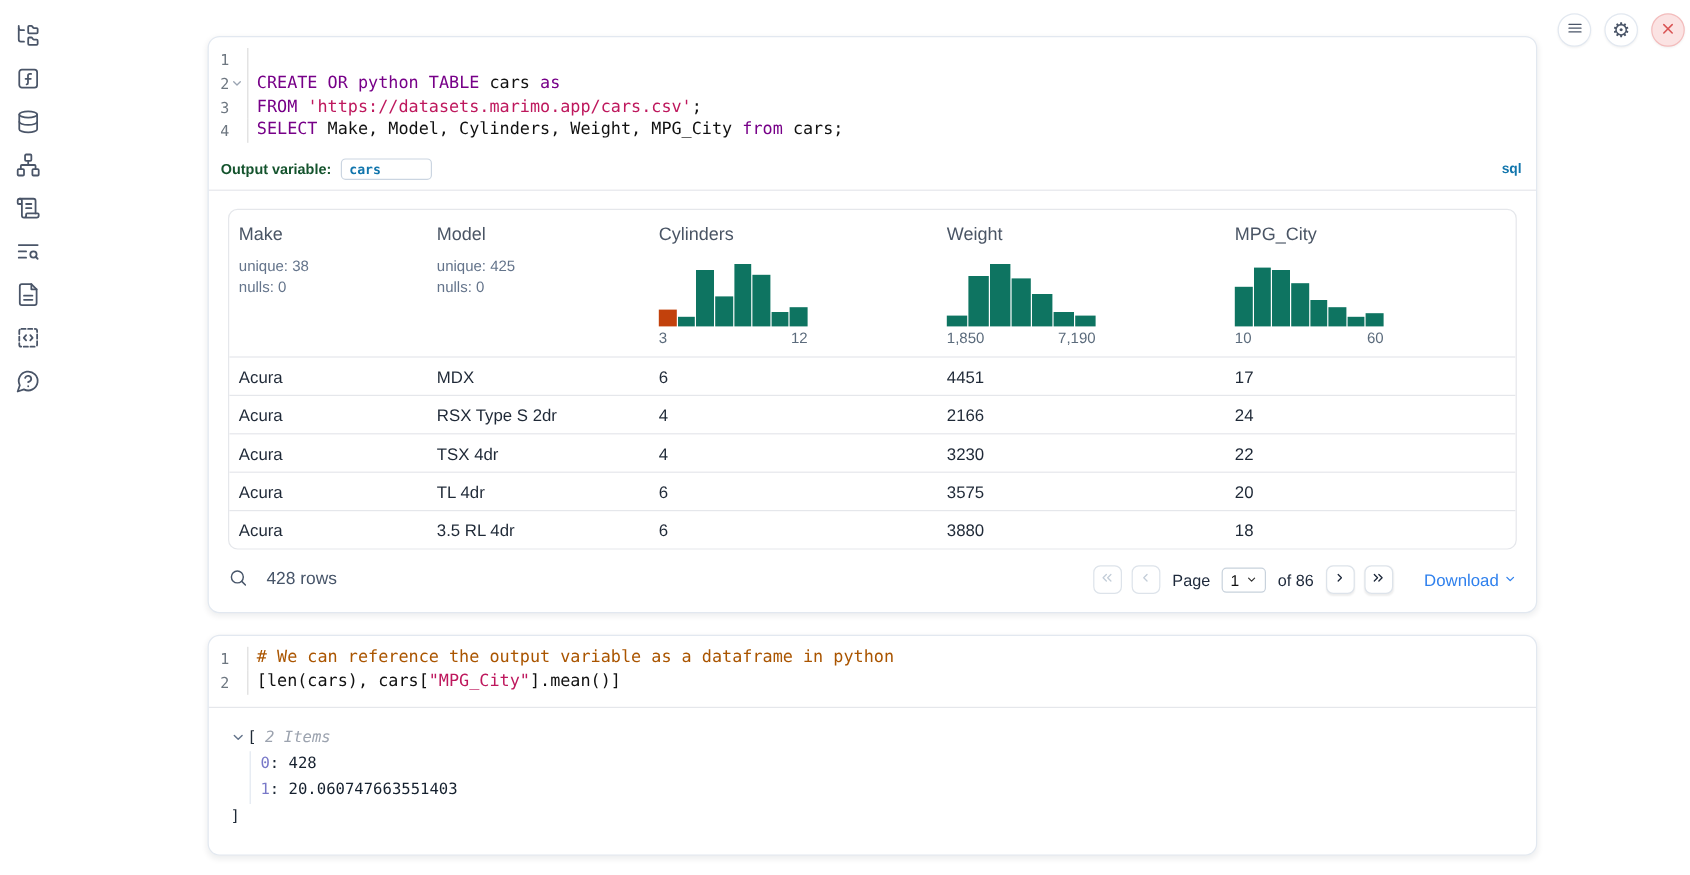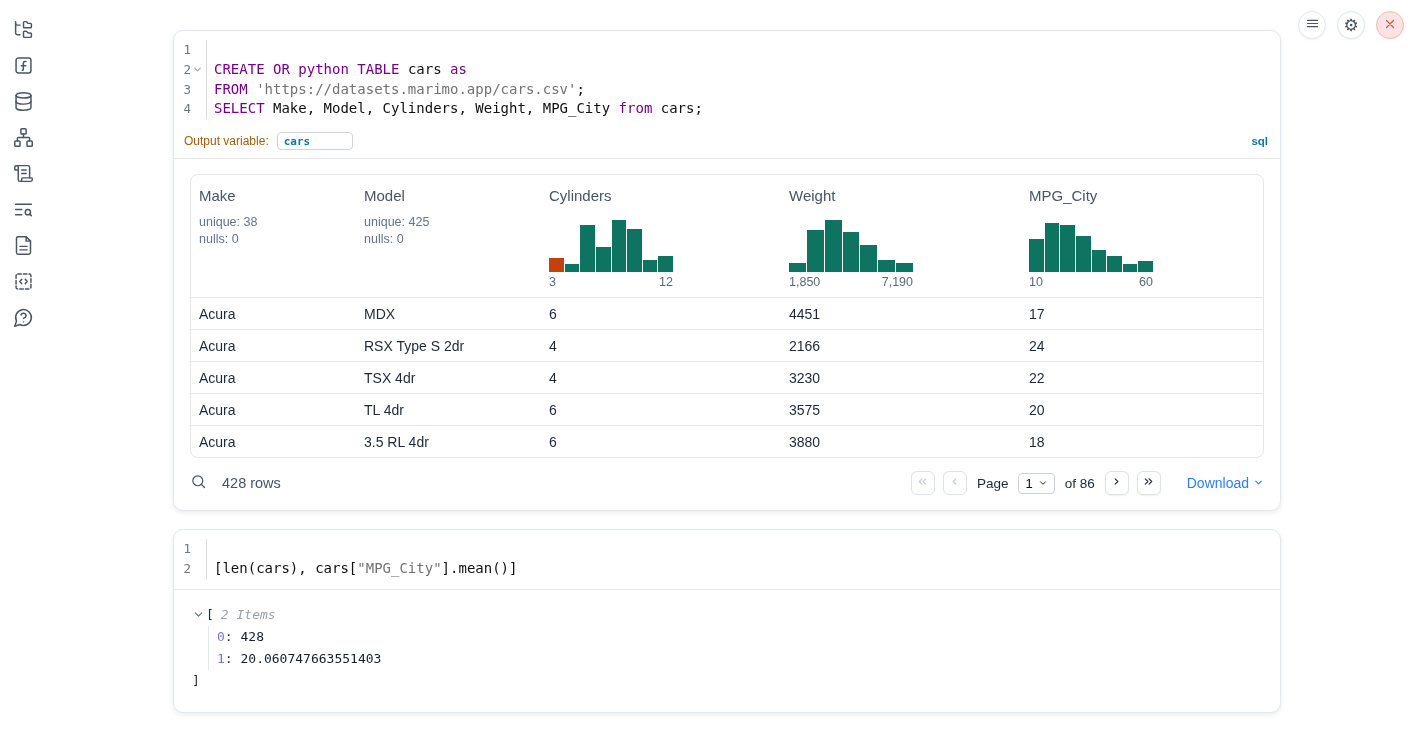--- a/index.html
+++ b/index.html
@@ -24,26 +24,26 @@
 
   
   .editor { padding:9px 0 10px; font-family:"DejaVu Sans Mono",monospace; font-size:14px; line-height:19.8px; cursor:text; }
   .code-line { display:flex; }
   .gutter { flex:none; width:33px; display:flex; justify-content:flex-end; align-items:center; border-right:1px solid #dcdcdc; color:#6e7781; font-size:12.5px; padding-right:3px; }
   .gutter .fold { width:11px; height:11px; color:#9aa4b2; margin-left:1px; }
   .gutter .fold svg { width:11px; height:11px; display:block; }
   .gutter .fold-spacer { width:12px; }
   .code-text { padding-left:7px; white-space:pre; color:#111; }
   .tk-kw { color:#770088; }
-  .tk-str { color:#737373; }
+  .tk-str { color:#be185d; }
   .tk-comment { color:#aa5500; }
 
   
   .outvar-row { display:flex; align-items:center; padding:3px 12px 8px 10px; }
-  .outvar-label { color:#a16207; font-weight:normal; font-size:12px; }
+  .outvar-label { color:#14532d; font-weight:bold; font-size:12px; }
   .outvar-input { margin-left:8px; width:76px; height:18px; border:1px solid #cbd5e1; border-radius:4px; font-family:"DejaVu Sans Mono",monospace; font-size:11px; font-weight:bold; color:#1276ad; padding:0 6px; outline:none; }
   .lang-label { margin-left:auto; color:#1276ad; font-weight:bold; font-size:11.5px; }
   .divider { height:1px; background:#e5e7eb; }
 
   
   .table-wrap { padding:15px 16px 0; }
   .data-table { border:1px solid #e5e7eb; border-radius:8px; overflow:hidden; }
   .thead { display:grid; grid-template-columns:165px 185px 240px 240px 1fr; height:122px; }
   .th { padding:12px 8px 8px; display:flex; flex-direction:column; cursor:pointer; }
   .th-name { font-size:15px; color:#4a5565; }
@@ -376,20 +376,21 @@
     </div>
   </section>
 
   <section class="cell">
     <div class="editor" id="py-editor">
         <div class="code-line">
           <div class="gutter">
             <span>1</span>
             <span class="fold-spacer"></span>
           </div>
+          <div class="code-text"><span class="tk-comment"># We can reference the output variable as a dataframe in python</span></div>
         </div>
         <div class="code-line">
           <div class="gutter">
             <span>2</span>
             <span class="fold-spacer"></span>
           </div>
           <div class="code-text"><span>[len(cars), cars[</span><span class="tk-str">"MPG_City"</span><span>].mean()]</span></div>
         </div>
       </div>
     <div class="divider"></div>

